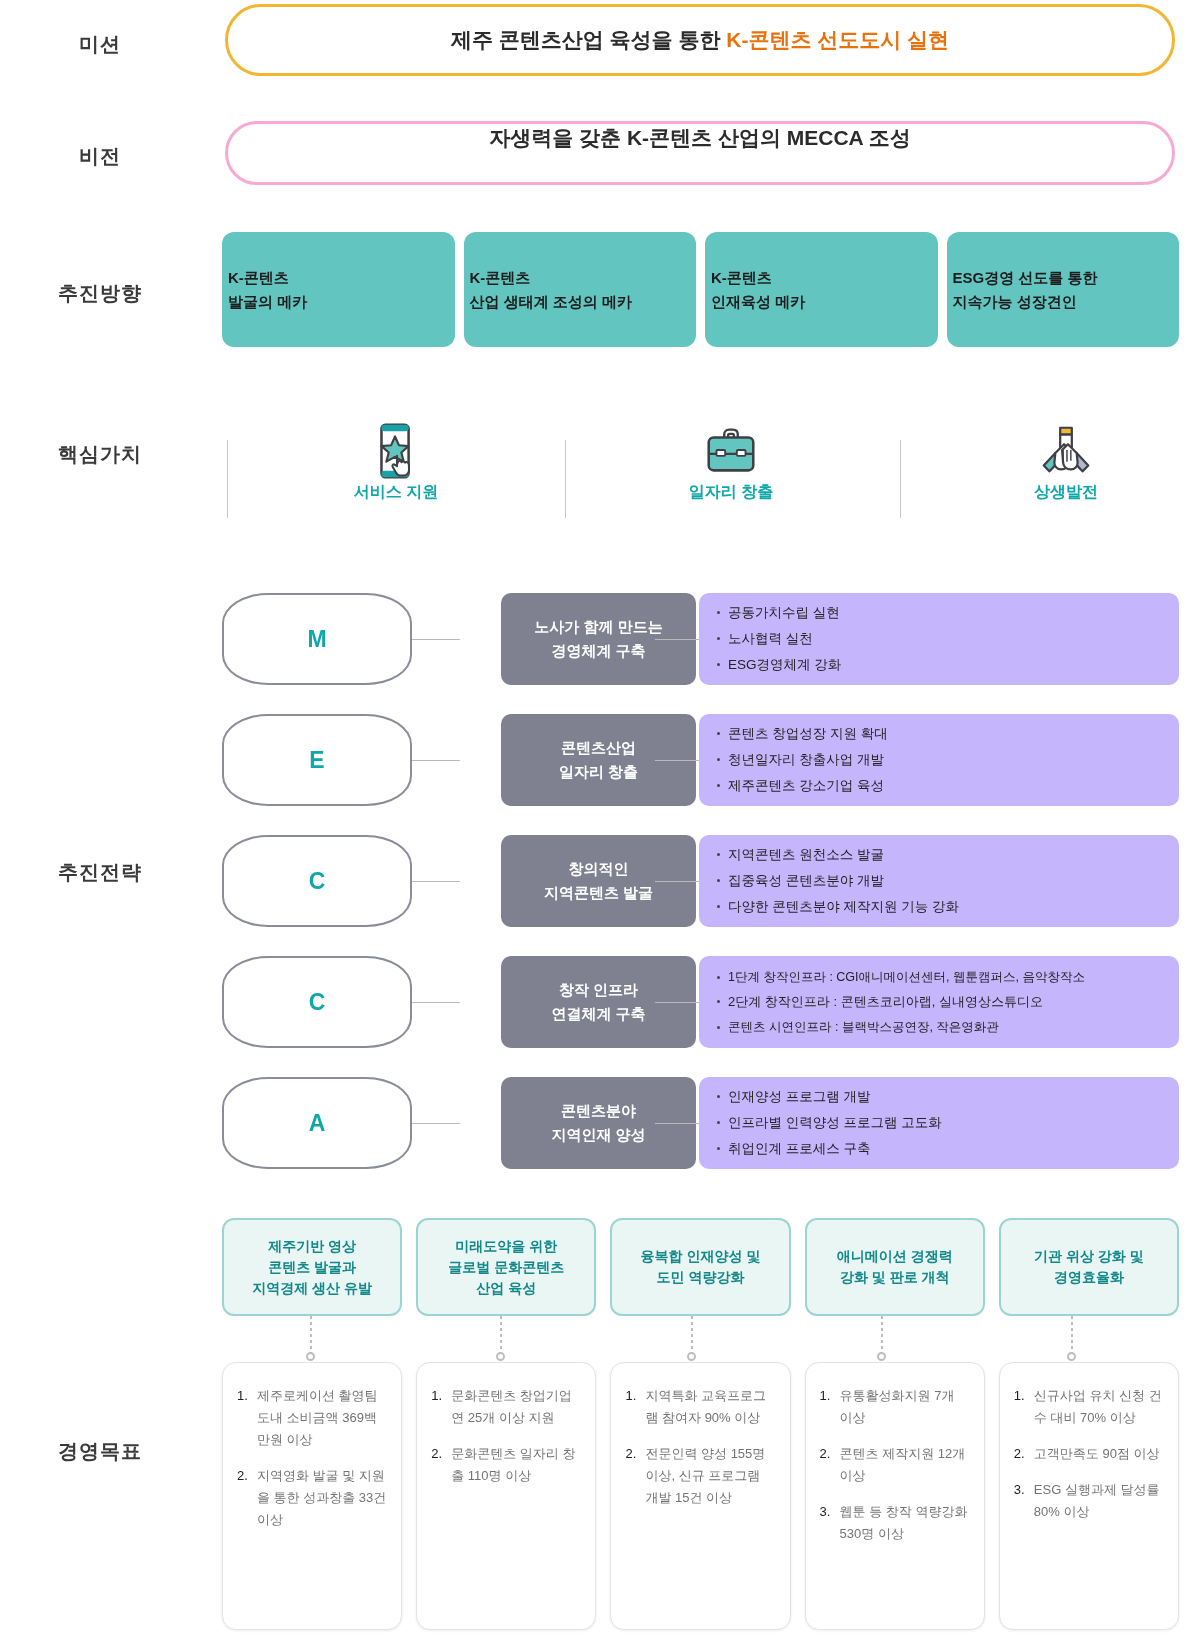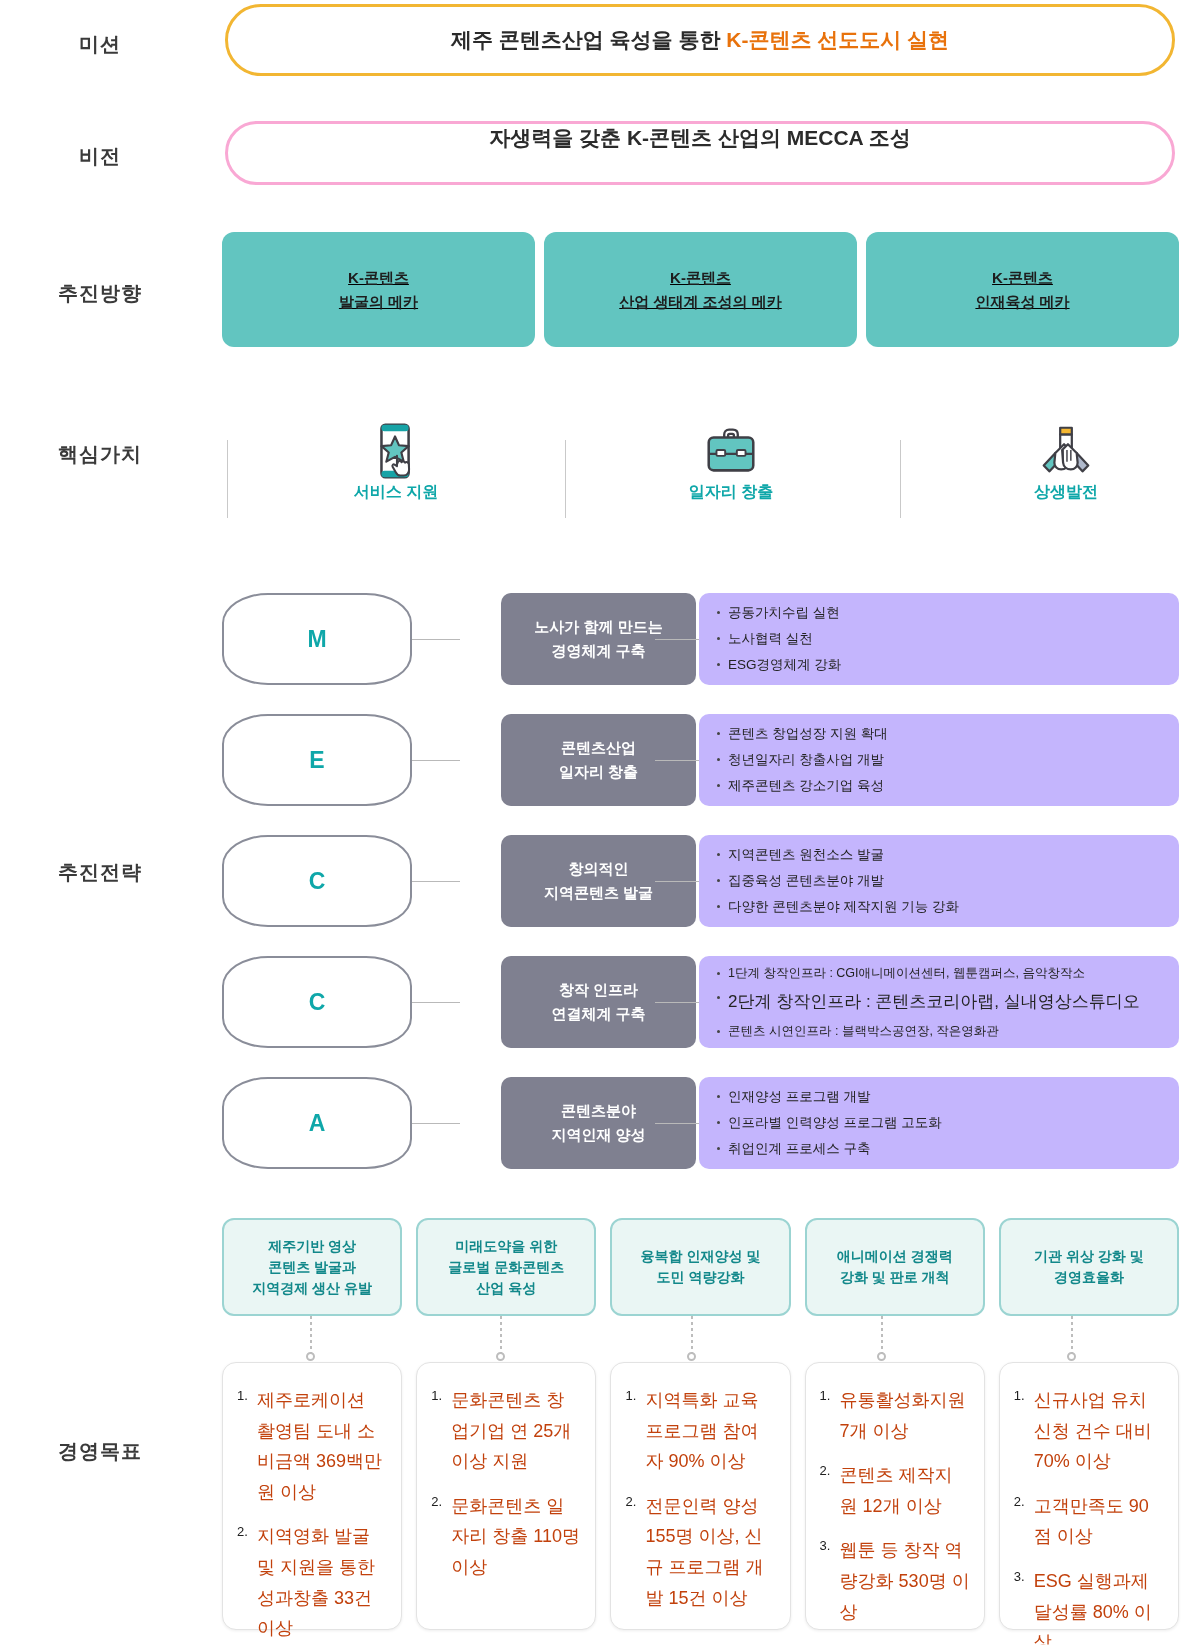--- a/index.html
+++ b/index.html
@@ -39,23 +39,22 @@
     display: flex; align-items: flex-start; justify-content: center;
     background: #fff;
   }
   .vision-text { font-size: 21px; font-weight: 700; color: #2b2b2b; white-space: nowrap; }
 
   
   .dir-row { position: absolute; left: 222px; top: 232px; width: 957px; height: 115px;
              display: flex; gap: 9px; }
   .dir-box {
     flex: 1; background: #62C5C0; border-radius: 12px;
-    display: flex; flex-direction: column; align-items: center; justify-content: center;
+    display: flex; flex-direction: column; align-items: flex-start; justify-content: center;
     padding: 4px 6px;
-    text-decoration: underline;
   }
   .dir-line { font-size: 15px; font-weight: 700; color: #1d1d1d; line-height: 1.55; white-space: nowrap; }
 
   
   .cv-wrap { position: absolute; left: 222px; top: 420px; width: 957px; height: 108px; }
   .cv-div { position: absolute; top: 20px; width: 1px; height: 78px; background: #c9c9c9; }
   .cv-item {
     position: absolute; top: 0; width: 300px; height: 108px;
     display: flex; flex-direction: column; align-items: center; justify-content: flex-start;
   }
@@ -107,21 +106,21 @@
   .goal-body-row { position: absolute; left: 222px; top: 1362px; width: 957px; height: 268px;
                    display: flex; gap: 14px; }
   .goal-body {
     flex: 1; background: #ffffff; border: 1.5px solid #e3e3e3; border-radius: 14px;
     padding: 22px 14px 14px 14px;
     box-shadow: 0 1px 3px rgba(0,0,0,0.07);
   }
   .goal-body ol { list-style: none; counter-reset: gi; }
   .goal-body li {
     counter-increment: gi; position: relative; padding-left: 20px;
-    font-size: 18px; color: #c2410c; line-height: 1.7; margin-bottom: 14px;
+    font-size: 13px; color: #737373; line-height: 1.7; margin-bottom: 14px;
   }
   .goal-body li::before {
     content: counter(gi) "."; position: absolute; left: 0; top: 0;
     font-size: 13px; color: #202020;
   }
 
   
   .dot-conn { position: absolute; width: 2px; background-image:
       linear-gradient(#bdbdbd 50%, rgba(255,255,255,0) 0%);
       background-size: 2px 6px; background-repeat: repeat-y; }
@@ -153,20 +152,24 @@
       <div class="dir-line">K-콘텐츠</div>
       <div class="dir-line">발굴의 메카</div>
     </div>
     <div class="dir-box">
       <div class="dir-line">K-콘텐츠</div>
       <div class="dir-line">산업 생태계 조성의 메카</div>
     </div>
     <div class="dir-box">
       <div class="dir-line">K-콘텐츠</div>
       <div class="dir-line">인재육성 메카</div>
+    </div>
+    <div class="dir-box">
+      <div class="dir-line">ESG경영 선도를 통한</div>
+      <div class="dir-line">지속가능 성장견인</div>
     </div>
   </div>
 
   <div class="cv-wrap">
     <div class="cv-div" style="left:5px"></div>
     <div class="cv-div" style="left:343px"></div>
     <div class="cv-div" style="left:678px"></div>
 
     <div class="cv-item" style="left:24px">
       <svg class="cv-icon" viewBox="0 0 64 64">
@@ -270,21 +273,21 @@
     </div>
     <div class="conn-h" style="left:190px; top:46px; width:48px"></div>
     <div class="strat-mid">
       <div class="ml">창작 인프라</div>
       <div class="ml">연결체계 구축</div>
     </div>
     <div class="conn-h" style="left:433px; top:46px; width:44px"></div>
     <div class="strat-detail">
       <ul>
         <li style="font-size:12.5px">1단계 창작인프라 : CGI애니메이션센터, 웹툰캠퍼스, 음악창작소</li>
-        <li style="font-size:17px">2단계 창작인프라 : 콘텐츠코리아랩, 실내영상스튜디오</li>
+        <li style="font-size:13px">2단계 창작인프라 : 콘텐츠코리아랩, 실내영상스튜디오</li>
         <li style="font-size:12.5px">콘텐츠 시연인프라 : 블랙박스공연장, 작은영화관</li>
       </ul>
     </div>
   </div>
 
   <div class="strat-row" style="top:1077px">
     <div class="strat-letter">
       <span>A</span>
     </div>
     <div class="conn-h" style="left:190px; top:46px; width:48px"></div>

